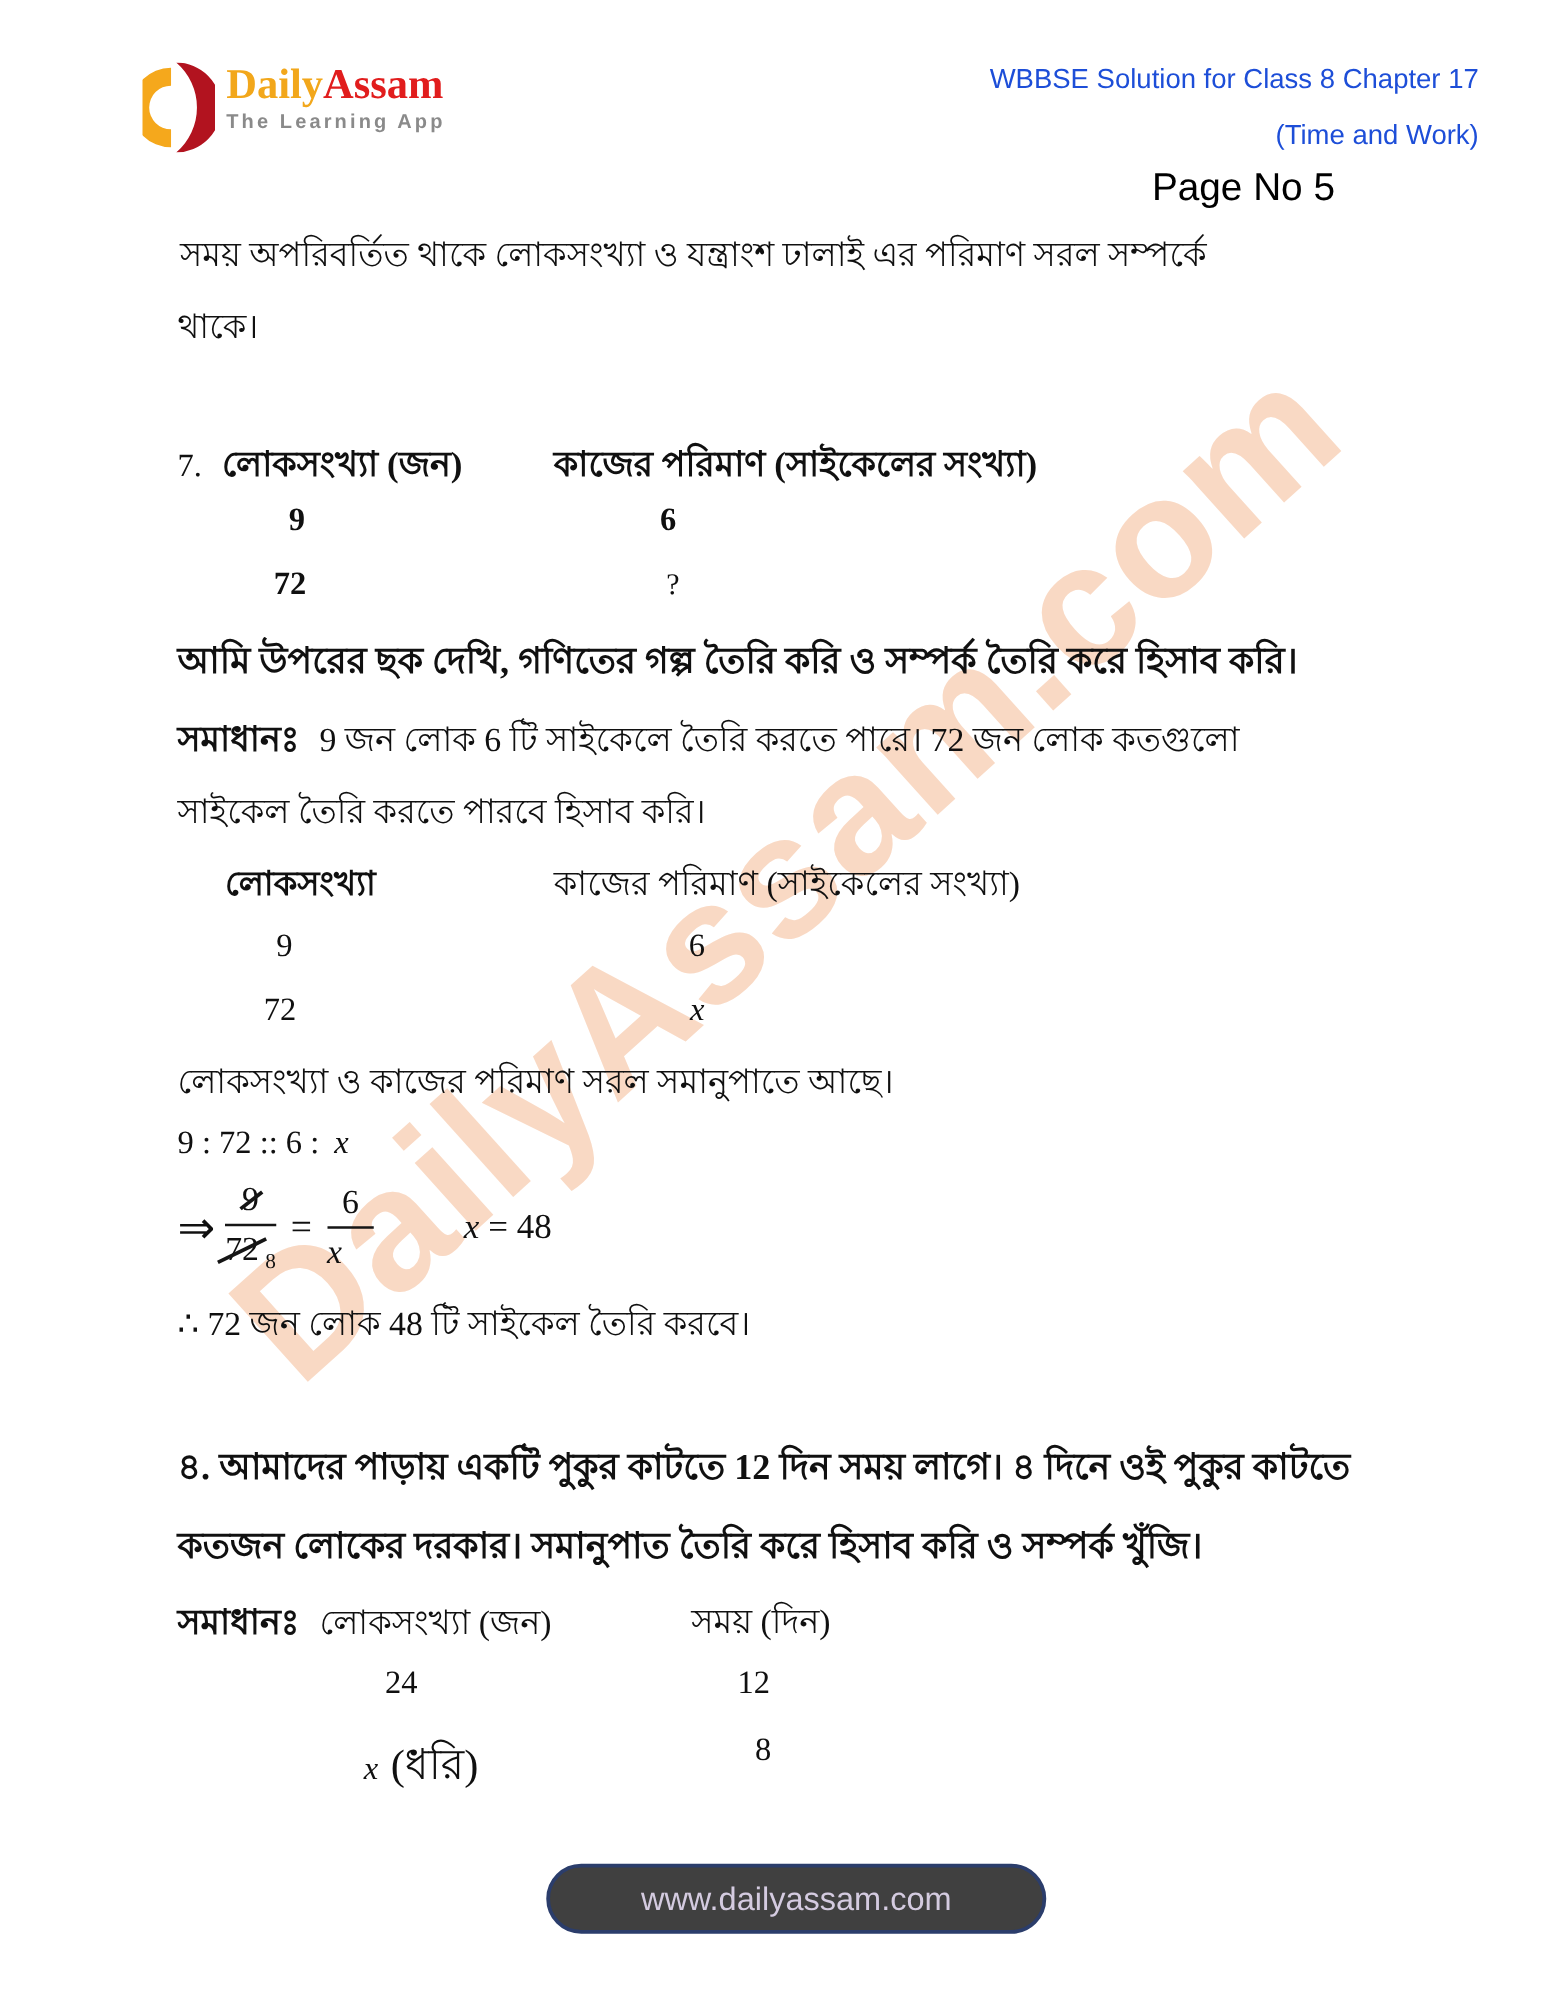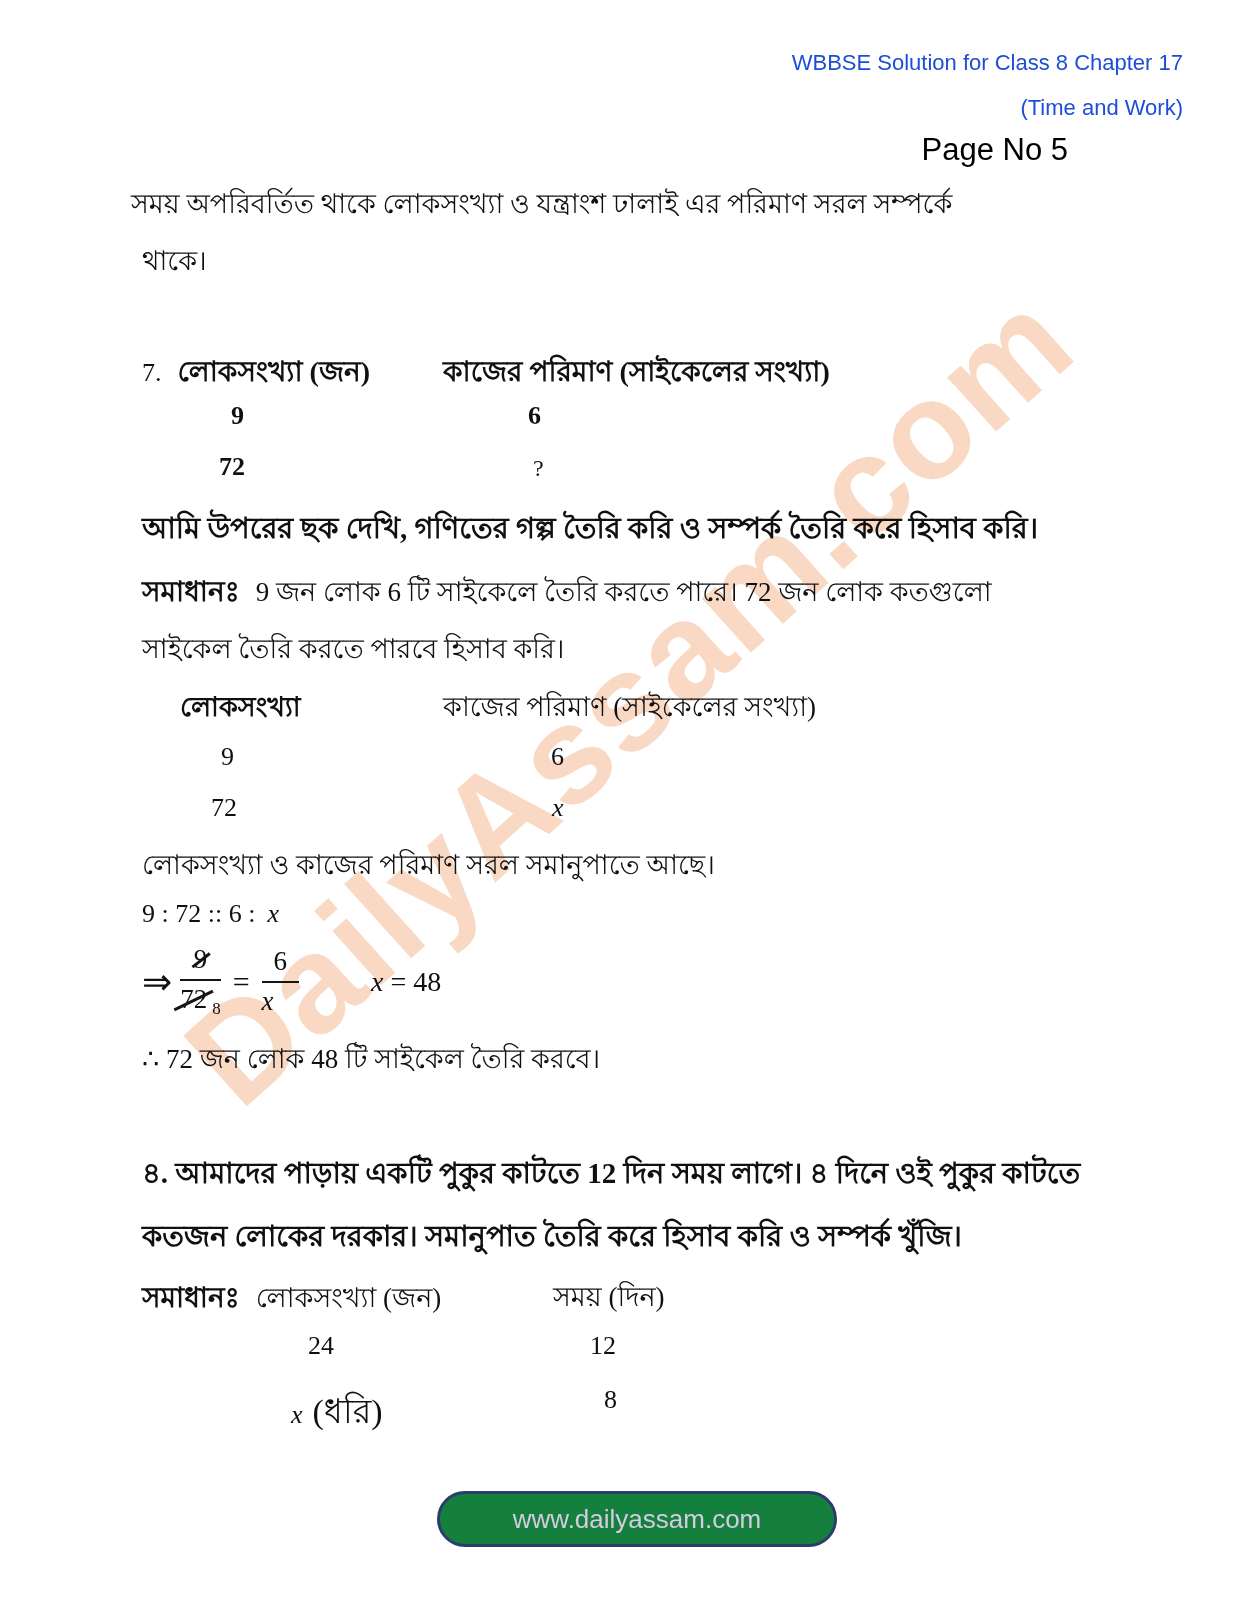--- a/index.html
+++ b/index.html
@@ -37,37 +37,49 @@
   .fden{display:block;padding-top:3px;text-align:left;}
   .fsub{font-size:17px;vertical-align:sub;margin-left:5px;}
   .eq-eq{margin:0 12px;font-size:30px;}
   .eq-result{margin-left:72px;font-size:28px;}
   .cancel{position:relative;display:inline-block;}
   .cancel::after{content:"";position:absolute;height:2.5px;background:#151515;top:48%;}
   .c9::after{width:160%;left:-30%;transform:rotate(-38deg);}
   .c72::after{width:160%;left:-30%;transform:rotate(-26deg);}
   
   .footer-pill{position:absolute;left:437px;top:1491px;width:400px;height:56px;box-sizing:border-box;
-               background:#15803d;border:3px solid #2B3D6B;border-radius:30px;display:flex;
+               background:#404040;border:3px solid #2B3D6B;border-radius:30px;display:flex;
                align-items:center;justify-content:center;z-index:2;cursor:pointer;
                font-family:"Liberation Sans",sans-serif;font-size:26px;color:#D4CBE0;}
 </style>
 </head>
 <body>
 
 <div class="page">
 
   <div class="watermark">DailyAssam.com</div>
 
+  <div class="abs logo" style="left:114px;top:50px;">
+    <svg width="58" height="72" viewBox="0 0 56 70">
+      <path d="M22 4 A31 31 0 0 0 22 66 L22 52 A17 17 0 0 1 22 18 Z" fill="#F5A81C"></path>
+      <path d="M26 0 A35 35 0 0 1 26 70 A46 46 0 0 0 26 0 Z" fill="#B2131F"></path>
+    </svg>
+    <div>
+      <div class="brand-line">
+        <span class="brand-first">Daily</span><span class="brand-second">Assam</span>
+      </div>
+      <div class="tagline">The Learning App</div>
+    </div>
+  </div>
 
   <div class="abs hline" style="right:53px;top:50px;">WBBSE Solution for Class 8 Chapter 17</div>
   <div class="abs hline" style="right:53px;top:95px;">(Time and Work)</div>
   <div class="abs pageno" style="right:168px;top:132px;">Page No 5</div>
 
-  <div class="abs bn" style="left:131px;top:183px;">সময় অপরিবর্তিত থাকে লোকসংখ্যা ও যন্ত্রাংশ ঢালাই এর পরিমাণ সরল সম্পর্কে</div>
+  <div class="abs bn" style="left:144px;top:183px;">সময় অপরিবর্তিত থাকে লোকসংখ্যা ও যন্ত্রাংশ ঢালাই এর পরিমাণ সরল সম্পর্কে</div>
   <div class="abs bn" style="left:142px;top:240px;text-align:right;">থাকে।</div>
 
   <div class="abs" style="left:142px;top:350px;">
     <span class="num">7.</span>
     <span class="bnb sp">লোকসংখ্যা (জন)</span>
   </div>
   <div class="abs bnb" style="left:443px;top:350px;">কাজের পরিমাণ (সাইকেলের সংখ্যা)</div>
 
   <div class="abs num numb" style="left:231px;top:401px;">9</div>
   <div class="abs num numb" style="left:528px;top:401px;">6</div>

